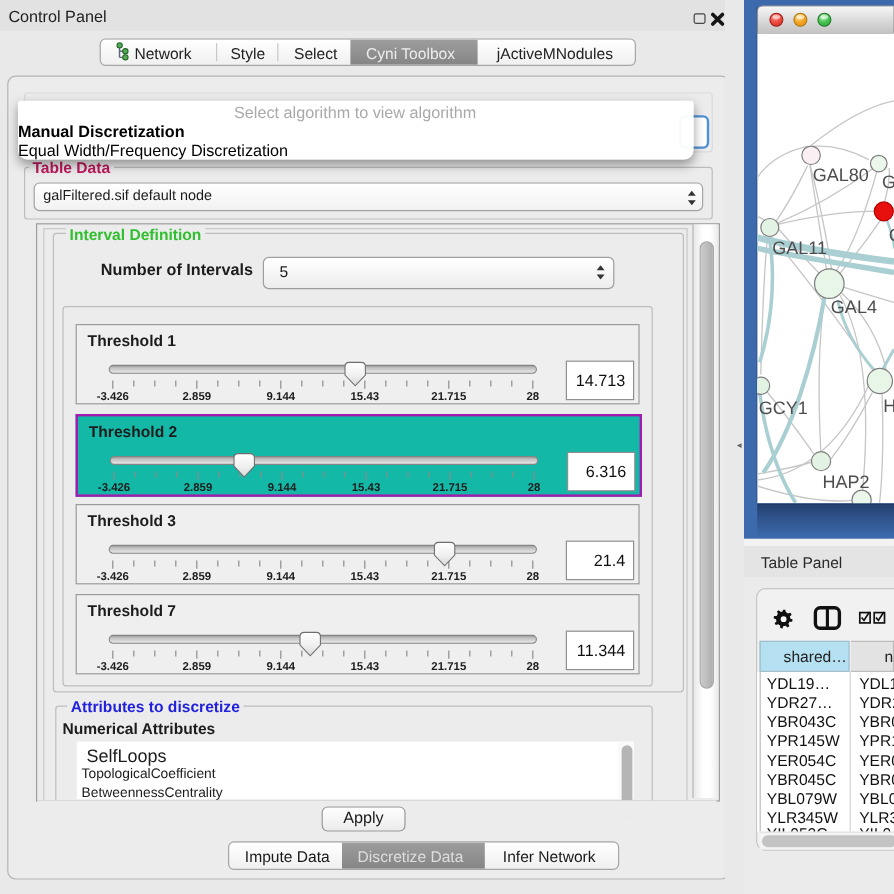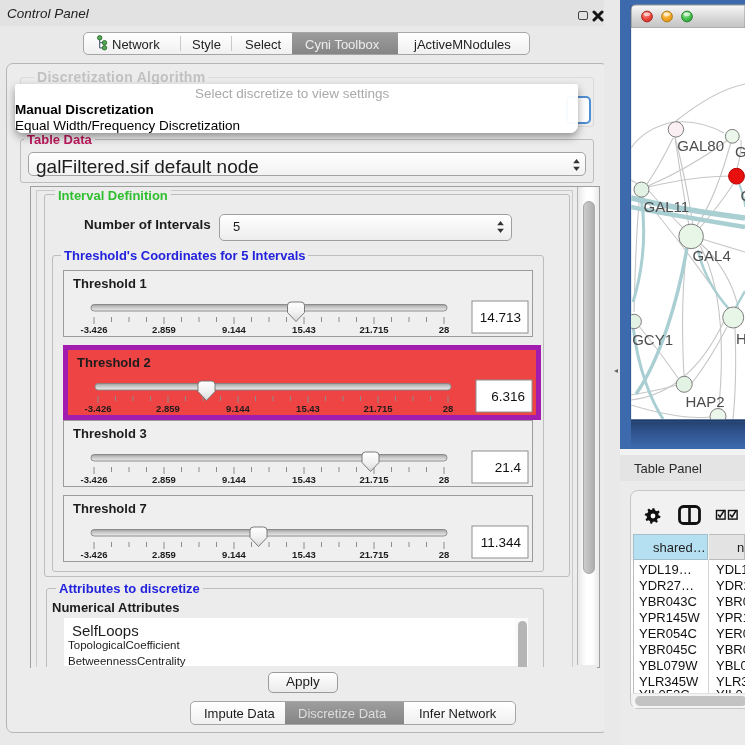--- a/index.html
+++ b/index.html
@@ -7,21 +7,21 @@
 .abs{position:absolute;}
 .lbl{position:absolute;color:#1c1c1c;font-size:13px;white-space:nowrap;}
 .b{font-weight:bold;}
 </style>
 </head>
 <body>
 <div id="root">
 
 <div class="abs" style="left:0;top:0;width:620px;height:26px;background:#e2e2e2;"></div>
 <div class="abs" style="left:0;top:26px;width:620px;height:719px;background:#e9e9e9;"></div>
-<div class="lbl" style="left:7px;top:6px;font-size:13.5px;color:#222;font-style:italic;">Control Panel</div>
+<div class="lbl" style="left:7px;top:6px;font-size:13.5px;color:#222;">Control Panel</div>
 
 <div class="abs" style="left:578px;top:10.5px;width:7.5px;height:7.5px;border:1.6px solid #444444;border-radius:2px;"></div>
 <svg class="abs" style="left:592px;top:10px;" width="12" height="12" viewBox="0 0 12 12">
       <path d="M2 2 L10 10 M10 2 L2 10" stroke="#151515" stroke-width="3" stroke-linecap="round"></path>
     </svg>
 
 <div class="abs" style="left:83px;top:32px;width:445px;height:21px;background:linear-gradient(#ffffff,#f0f0f0);border:1px solid #a6a6a6;border-radius:5px;overflow:hidden;">
   <div class="abs" style="left:96px;top:3px;width:1px;height:15px;background:#c9c9c9;"></div>
   <div class="abs" style="left:147px;top:3px;width:1px;height:15px;background:#c9c9c9;"></div>
   <div class="abs" style="left:208px;top:0;width:106px;height:21px;background:linear-gradient(#9d9d9d,#858585);"></div>
@@ -36,29 +36,28 @@
   <svg class="abs" style="left:93px;top:33px;" width="16" height="18" viewBox="0 0 16 18">
     <path d="M6.6 5 L6.6 15 M6.6 9.7 L11.4 9.7 M6.6 14.8 L11.4 14.8" stroke="#5a6b80" stroke-width="1.2" fill="none"></path>
     <circle cx="6.7" cy="4.8" r="2.2" fill="#55ab55" stroke="#27662a" stroke-width="0.9"></circle>
     <circle cx="11.5" cy="9.7" r="2.2" fill="#55ab55" stroke="#27662a" stroke-width="0.9"></circle>
     <circle cx="11.5" cy="14.8" r="2.2" fill="#55ab55" stroke="#27662a" stroke-width="0.9"></circle>
   </svg>
 
 <div class="abs" style="left:6px;top:63px;width:600px;height:668px;background:#ececec;border:1px solid #b5b5b5;border-radius:7px;"></div>
 
 <div class="abs" style="left:20px;top:77px;width:572px;height:48px;border:1px solid #dadada;border-radius:3px;"></div>
-<div class="lbl b" style="left:34px;top:69px;color:#c2c2c2;background:#ececec;padding:0 3px;font-size:14px;letter-spacing:0.3px;">Discretization Algorithm</div>
 
 <div class="abs" style="left:566px;top:96px;width:21px;height:24px;background:#fff;border:2.5px solid #4f8fd6;border-radius:5px;"></div>
 
 <div class="abs" style="left:20px;top:139px;width:572px;height:42px;border:1px solid #bdbdbd;border-radius:3px;"></div>
 <div class="lbl" style="left:24px;top:132px;color:#be185d;background:#ececec;padding:0 3px;font-weight:bold;">Table Data</div>
 
 <div class="abs" style="left:28px;top:152px;width:556px;height:22px;background:linear-gradient(#ffffff,#f2f2f2);border:1px solid #a3a3a3;border-radius:5px;"></div>
-<div class="lbl" style="left:36px;top:156px;font-size:19px;">galFiltered.sif default node</div>
+<div class="lbl" style="left:36px;top:156px;font-size:12px;">galFiltered.sif default node</div>
 <svg class="abs" style="left:572.5px;top:159px;" width="7" height="12" viewBox="0 0 7 12">
       <path d="M3.5 0 L6.8 4.2 L0.2 4.2 Z" fill="#333"></path>
       <path d="M3.5 12 L6.8 7.8 L0.2 7.8 Z" fill="#333"></path>
     </svg>
 
 <div class="abs" style="left:30px;top:186px;width:568px;height:480px;background:#ececec;border:1px solid #9f9f9f;"></div>
 
 <div class="abs" style="left:577px;top:187px;width:20px;height:478px;background:linear-gradient(90deg,#e8e8e8,#ffffff 40%,#ffffff 70%,#ececec);border-left:1px solid #b5b5b5;"></div>
 <div class="abs" style="left:582.5px;top:201px;width:10px;height:371px;background:linear-gradient(90deg,#cccccc,#aeaeae);border:1px solid #a8a8a8;border-radius:6px;"></div>
 
@@ -69,21 +68,20 @@
 
 <div class="lbl b" style="left:84px;top:217px;font-size:13.5px;text-align:center;">Number of Intervals</div>
 <div class="abs" style="left:219px;top:214px;width:291px;height:25px;background:linear-gradient(#ffffff,#ededed);border:1px solid #9f9f9f;border-radius:5px;"></div>
 <div class="lbl" style="left:233px;top:219px;">5</div>
 <svg class="abs" style="left:497px;top:221px;" width="7" height="12" viewBox="0 0 7 12">
       <path d="M3.5 0 L6.8 4.2 L0.2 4.2 Z" fill="#333"></path>
       <path d="M3.5 12 L6.8 7.8 L0.2 7.8 Z" fill="#333"></path>
     </svg>
 
 <div class="abs" style="left:52px;top:255px;width:490px;height:315px;border:1px solid #bdbdbd;border-radius:3px;"></div>
-<div class="lbl" style="left:61px;top:248px;color:#2222dd;background:#ececec;padding:0 3px;font-weight:bold;">Threshold's Coordinates for 5 Intervals</div>
 
 <div class="abs" style="left:63px;top:270px;width:468px;height:65px;background:#efefef;border:1px solid #9b9b9b;">
 <div class="lbl b" style="left:9px;top:5px;">Threshold 1</div>
 <svg class="abs" style="left:0;top:0;" width="468" height="65" viewBox="0 0 468 65">
 <defs>
 <linearGradient id="trk1" x1="0" y1="0" x2="0" y2="1">
             <stop offset="0" stop-color="#9b9b9b"></stop>
             <stop offset="0.35" stop-color="#c2c2c2"></stop>
             <stop offset="1" stop-color="#ececec"></stop>
           </linearGradient>
@@ -123,21 +121,21 @@
           <text x="170" y="62">9.144</text>
           <text x="240" y="62">15.43</text>
           <text x="310" y="62">21.715</text>
           <text x="380" y="62">28</text>
 </g>
 <path d="M 223.5 34.5 Q 223.5 31 227.0 31 L 237.0 31 Q 240.5 31 240.5 34.5 L 240.5 41.5 L 232.0 50.5 L 223.5 41.5 Z" fill="url(#th1)" stroke="#6e6e6e" stroke-width="0.9"></path>
 <rect x="408" y="30" width="56" height="32" fill="#ffffff" stroke="#8f8f8f" stroke-width="1"></rect>
 <text x="457" y="50.5" font-family="Liberation Sans, sans-serif" font-size="13.5" fill="#111" text-anchor="end">14.713</text>
 </svg>
 </div>
-<div class="abs" style="left:63px;top:345px;width:468px;height:65px;background:#ef4444;border:5px solid #a21caf;">
+<div class="abs" style="left:63px;top:345px;width:468px;height:65px;background:#14b8a6;border:2px solid #a21caf;">
 <div class="lbl b" style="left:9px;top:5px;">Threshold 2</div>
 <svg class="abs" style="left:0;top:0;" width="468" height="65" viewBox="0 0 468 65">
 <defs>
 <linearGradient id="trk2" x1="0" y1="0" x2="0" y2="1">
             <stop offset="0" stop-color="#9b9b9b"></stop>
             <stop offset="0.35" stop-color="#c2c2c2"></stop>
             <stop offset="1" stop-color="#ececec"></stop>
           </linearGradient>
 <linearGradient id="th2" x1="0" y1="0" x2="0" y2="1">
             <stop offset="0" stop-color="#ffffff"></stop>
@@ -303,21 +301,21 @@
 <div class="lbl" style="left:286px;top:674px;font-size:13.5px;">Apply</div>
 
 <div class="abs" style="left:143px;top:701px;width:324px;height:22px;background:linear-gradient(#ffffff,#f0f0f0);border:1px solid #a6a6a6;border-radius:5px;overflow:hidden;margin-left:47px;">
   <div class="abs" style="left:94px;top:0;width:119px;height:22px;background:linear-gradient(#9d9d9d,#858585);"></div>
   <div class="lbl" style="left:13px;top:4px;color:#1a1a1a;">Impute Data</div>
   <div class="lbl" style="left:107px;top:4px;color:#dedede;">Discretize Data</div>
   <div class="lbl" style="left:228px;top:4px;color:#1a1a1a;">Infer Network</div>
 </div>
 
 <div class="abs" style="left:15px;top:84px;width:563px;height:49px;background:rgba(255,255,255,0.96);border-radius:2px 2px 8px 8px;box-shadow:0 4px 9px rgba(0,0,0,0.38);"></div>
-<div class="lbl" style="left:195px;top:86px;color:#a9a9a9;font-size:13.5px;">Select discretize to view settings</div>
+<div class="lbl" style="left:195px;top:86px;color:#a9a9a9;font-size:13.5px;">Select algorithm to view algorithm</div>
 <div class="lbl b" style="left:15px;top:102px;color:#000;font-size:13.5px;">Manual Discretization</div>
 <div class="lbl" style="left:15px;top:118px;color:#000;font-size:13.5px;">Equal Width/Frequency Discretization</div>
 
 <div class="abs" style="left:604px;top:0;width:16px;height:745px;background:#e9e9e9;"></div>
 <div class="lbl" style="left:614px;top:366px;color:#666;font-size:8px;">◂</div>
 
 <svg class="abs" style="left:620px;top:0;" width="125" height="450" viewBox="0 0 125 450">
   <defs>
     <linearGradient id="tbar" x1="0" y1="0" x2="0" y2="1">
       <stop offset="0" stop-color="#f8f8f8"></stop>

